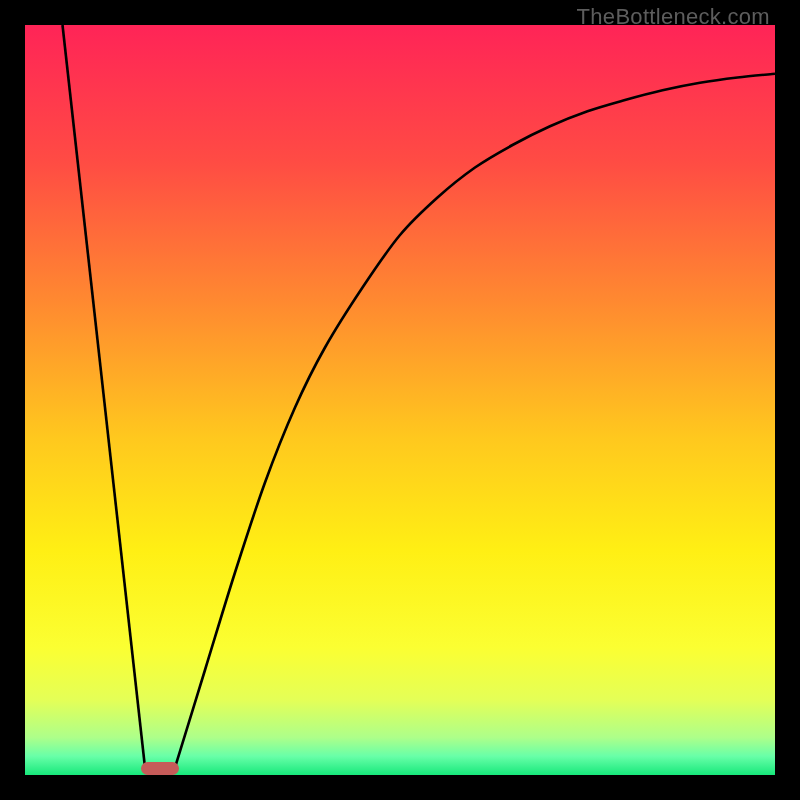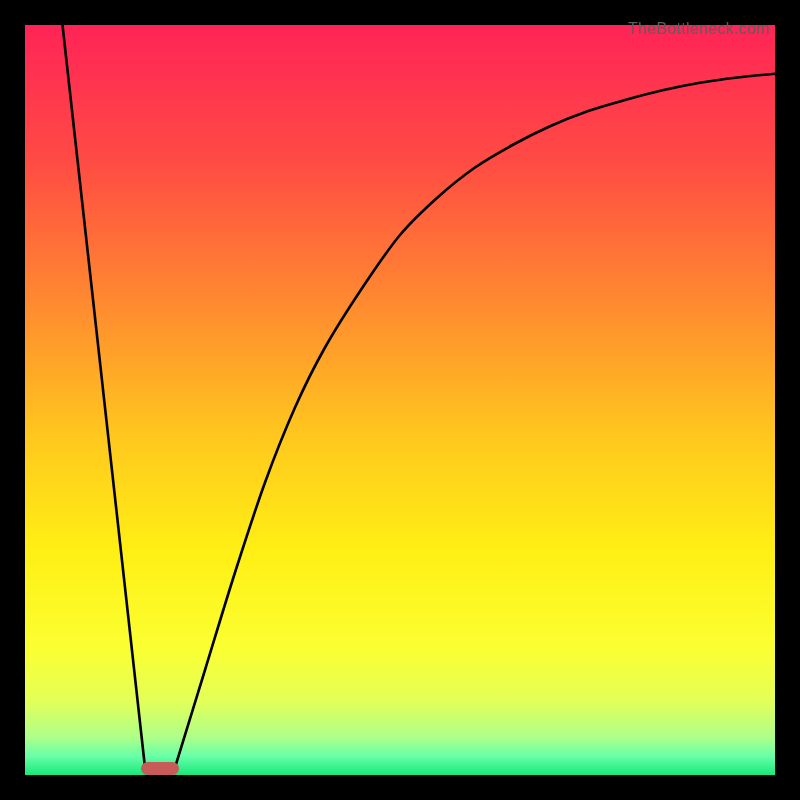--- a/index.html
+++ b/index.html
@@ -24,24 +24,24 @@
     width: 750px;
     height: 750px;
     overflow: hidden;
   }
   .gradient-bg {
     position: absolute;
     inset: 0;
   }
   .watermark {
     position: absolute;
-    top: 20px;
+    top: 4px;
     right: 30px;
     color: #5d5d5d;
-    font-size: 16px;
+    font-size: 22px;
     font-weight: 500;
     letter-spacing: 0.3px;
   }
   svg.curves {
     position: absolute;
     inset: 0;
   }
   .marker {
     position: absolute;
     background: #c65b59;

